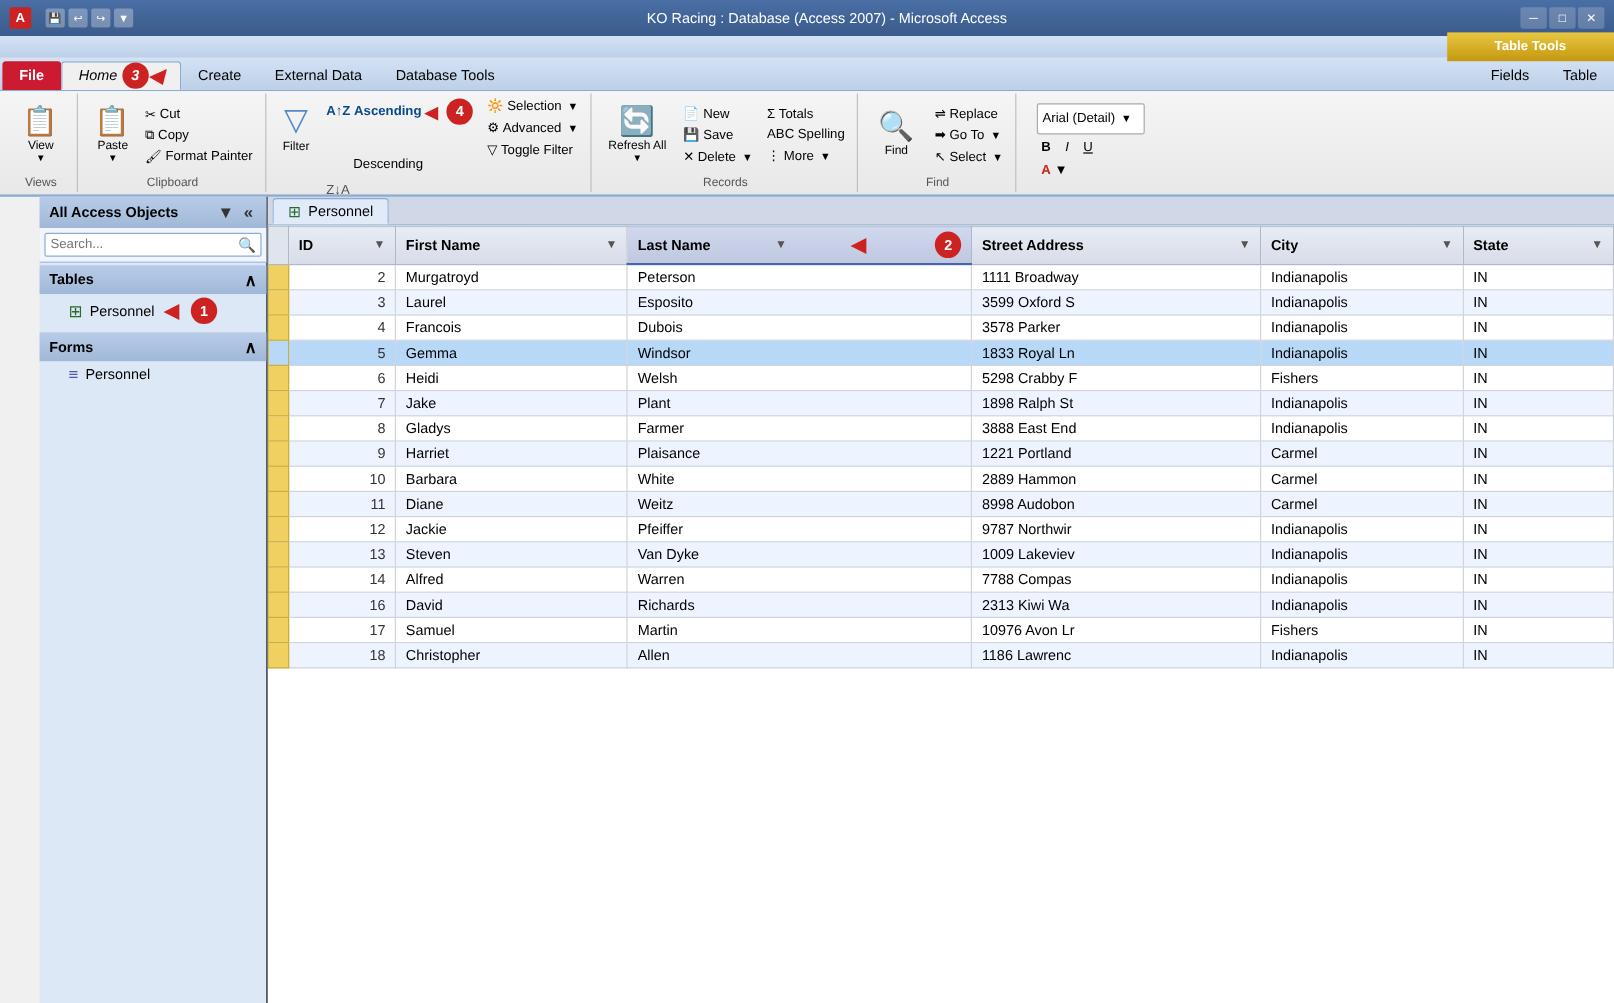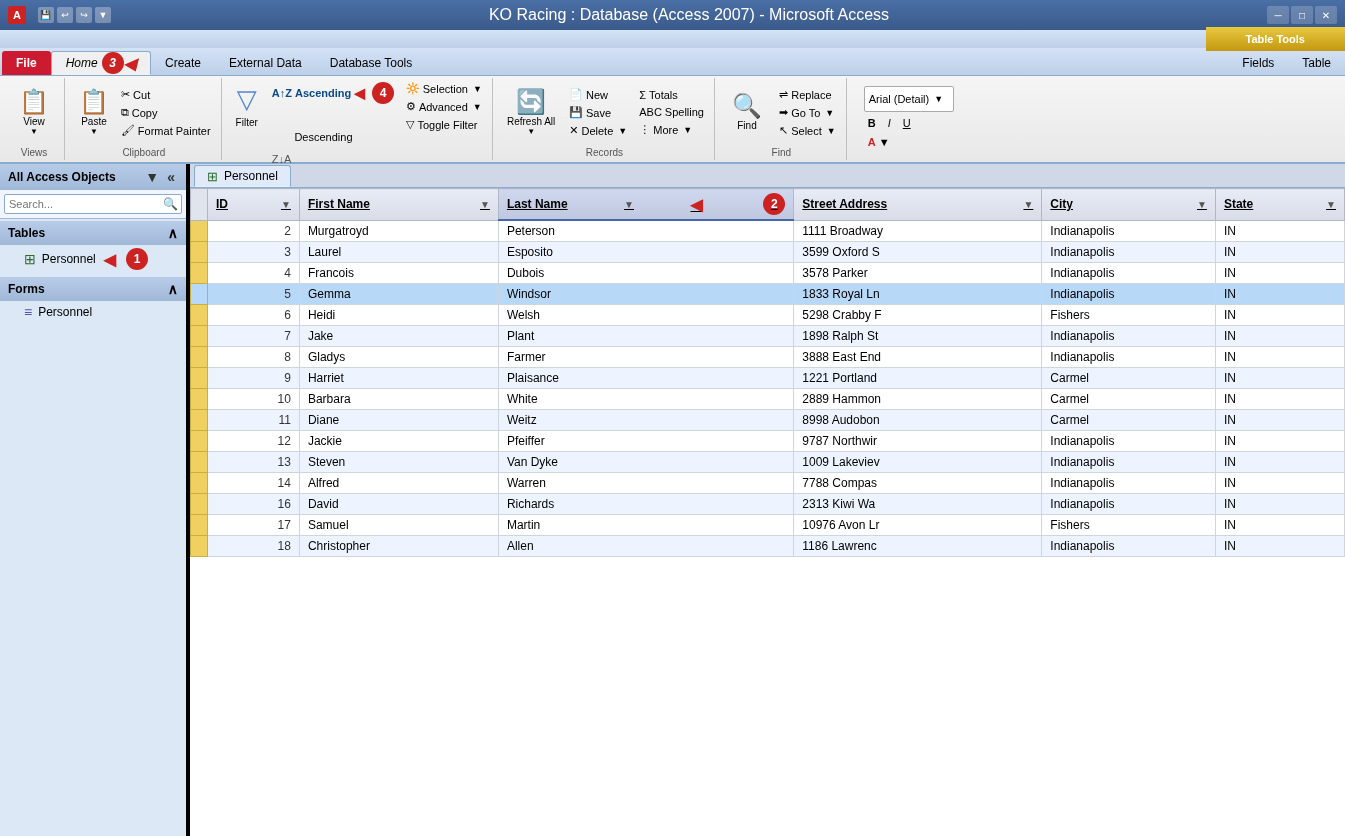--- a/index.html
+++ b/index.html
@@ -12,21 +12,21 @@
       height: 30px;
       display: flex;
       align-items: center;
       padding: 0 8px;
       font-size: 12px;
     }
     .title-bar-left { display: flex; align-items: center; gap: 6px; }
     .title-bar-icon { width: 18px; height: 18px; background: #cc2222; border-radius: 2px; display: flex; align-items: center; justify-content: center; color: white; font-weight: bold; font-size: 11px; }
     .title-bar-buttons { display: flex; gap: 3px; margin-left: 6px; }
     .title-bar-btn { width: 16px; height: 16px; background: rgba(255,255,255,0.3); border-radius: 2px; display: flex; align-items: center; justify-content: center; font-size: 9px; cursor: pointer; color: white; }
-    .title-bar-title { flex: 1; text-align: center; font-size: 16px; color: white; }
+    .title-bar-title { flex: 1; text-align: center; font-size: 12px; color: white; }
     .window-controls { display: flex; gap: 2px; }
     .window-btn { width: 22px; height: 18px; display: flex; align-items: center; justify-content: center; font-size: 10px; cursor: pointer; color: white; background: rgba(255,255,255,0.2); border-radius: 2px; }
 
     
     .ribbon-tabs {
       background: linear-gradient(to bottom, #d4e2f5 0%, #bdd0e8 100%);
       display: flex;
       align-items: flex-end;
       padding-left: 2px;
       height: 28px;
@@ -124,23 +124,24 @@
     
     .main-layout {
       display: flex;
       height: calc(836px - 30px - 28px - 18px - 88px - 22px);
     }
 
     
     .nav-pane {
       width: 190px;
       background: #dce8f5;
-      border-right: 4px solid #000000;
+      border-right: 1px solid #000000;
       display: flex;
       flex-direction: column;
+      margin-left: 33px;
     }
     .nav-header {
       background: linear-gradient(to bottom, #b8cce8 0%, #a0b8d8 100%);
       padding: 4px 8px;
       font-size: 12px;
       font-weight: bold;
       display: flex;
       align-items: center;
       justify-content: space-between;
       height: 26px;
@@ -246,21 +247,20 @@
     thead th {
       background: linear-gradient(to bottom, #e8ecf5 0%, #d8dce8 100%);
       border: 1px solid #b0b8c8;
       padding: 4px 8px;
       text-align: left;
       font-weight: bold;
       white-space: nowrap;
       position: sticky;
       top: 0;
       z-index: 1;
-      text-decoration: underline;
     }
     thead th .th-content {
       display: flex;
       align-items: center;
       justify-content: space-between;
       gap: 4px;
     }
     thead th .sort-arrow { font-size: 10px; color: #555; cursor: pointer; }
     tbody tr td {
       border: 1px solid #d0d4dc;

